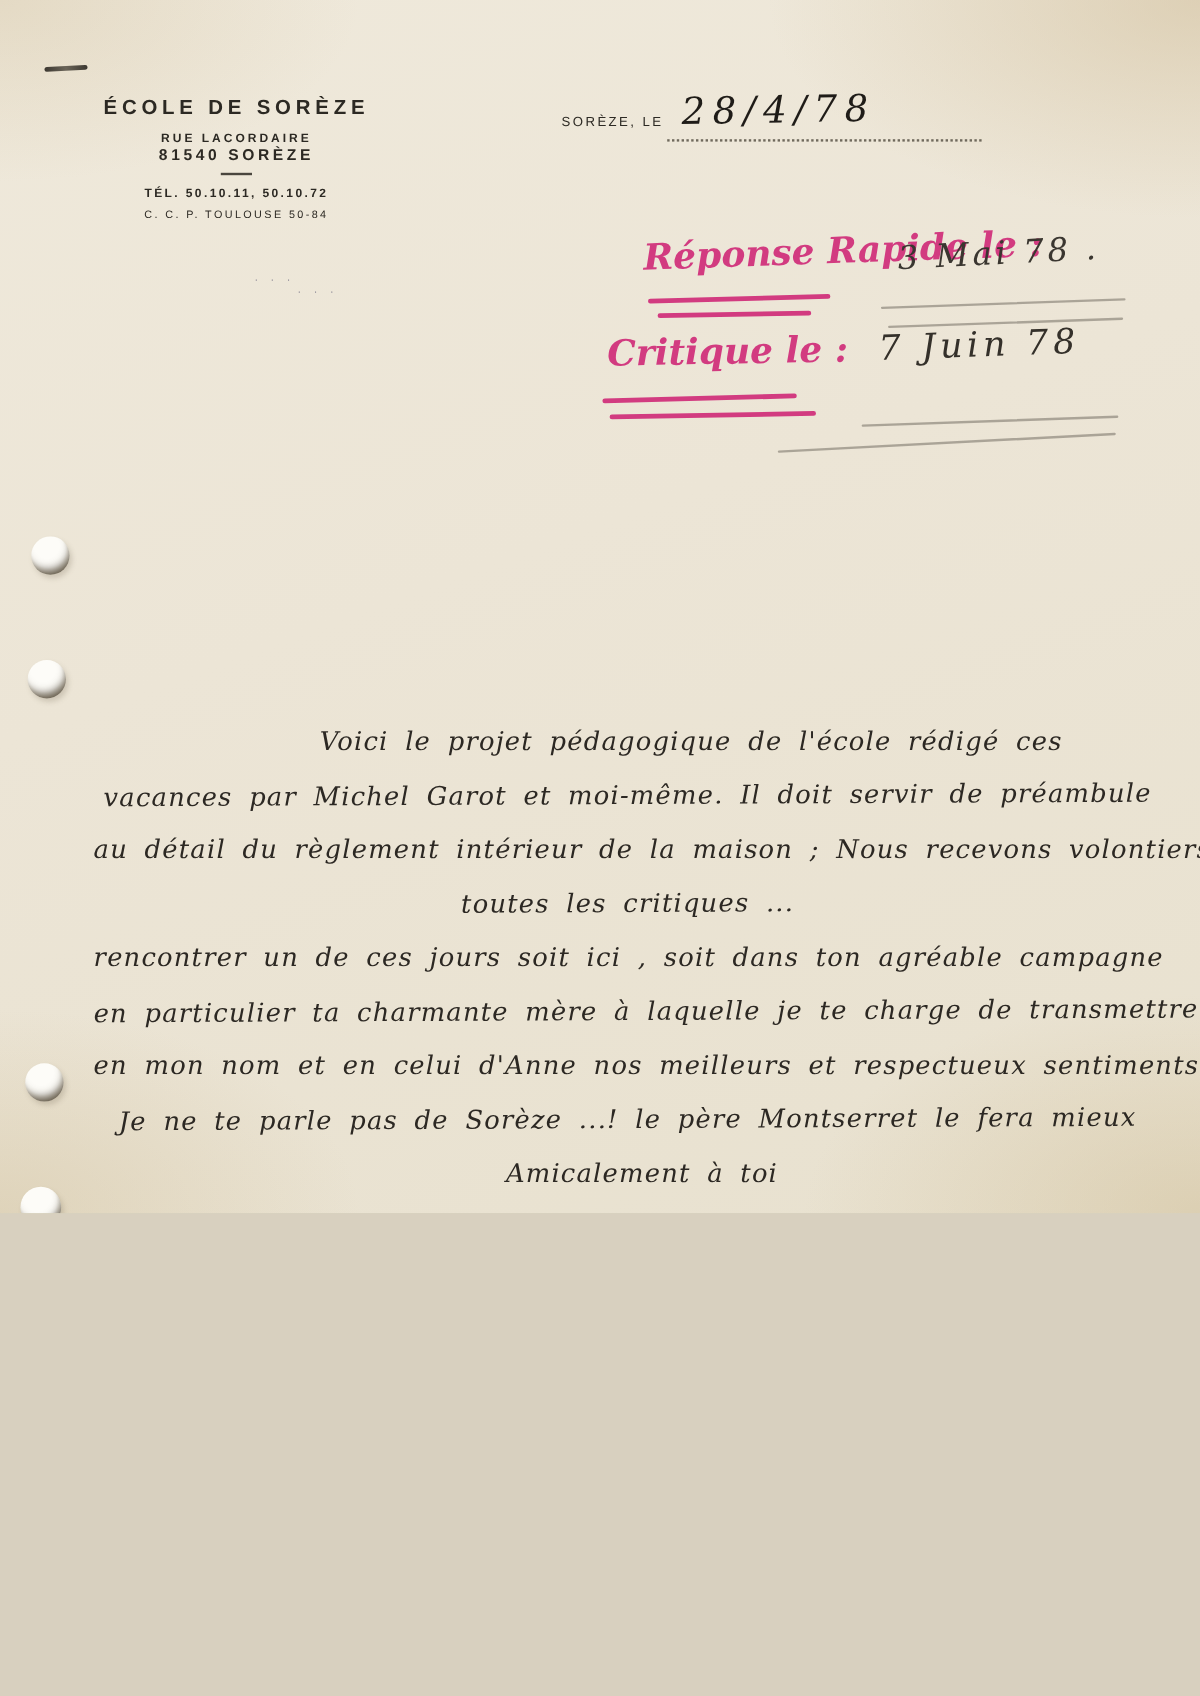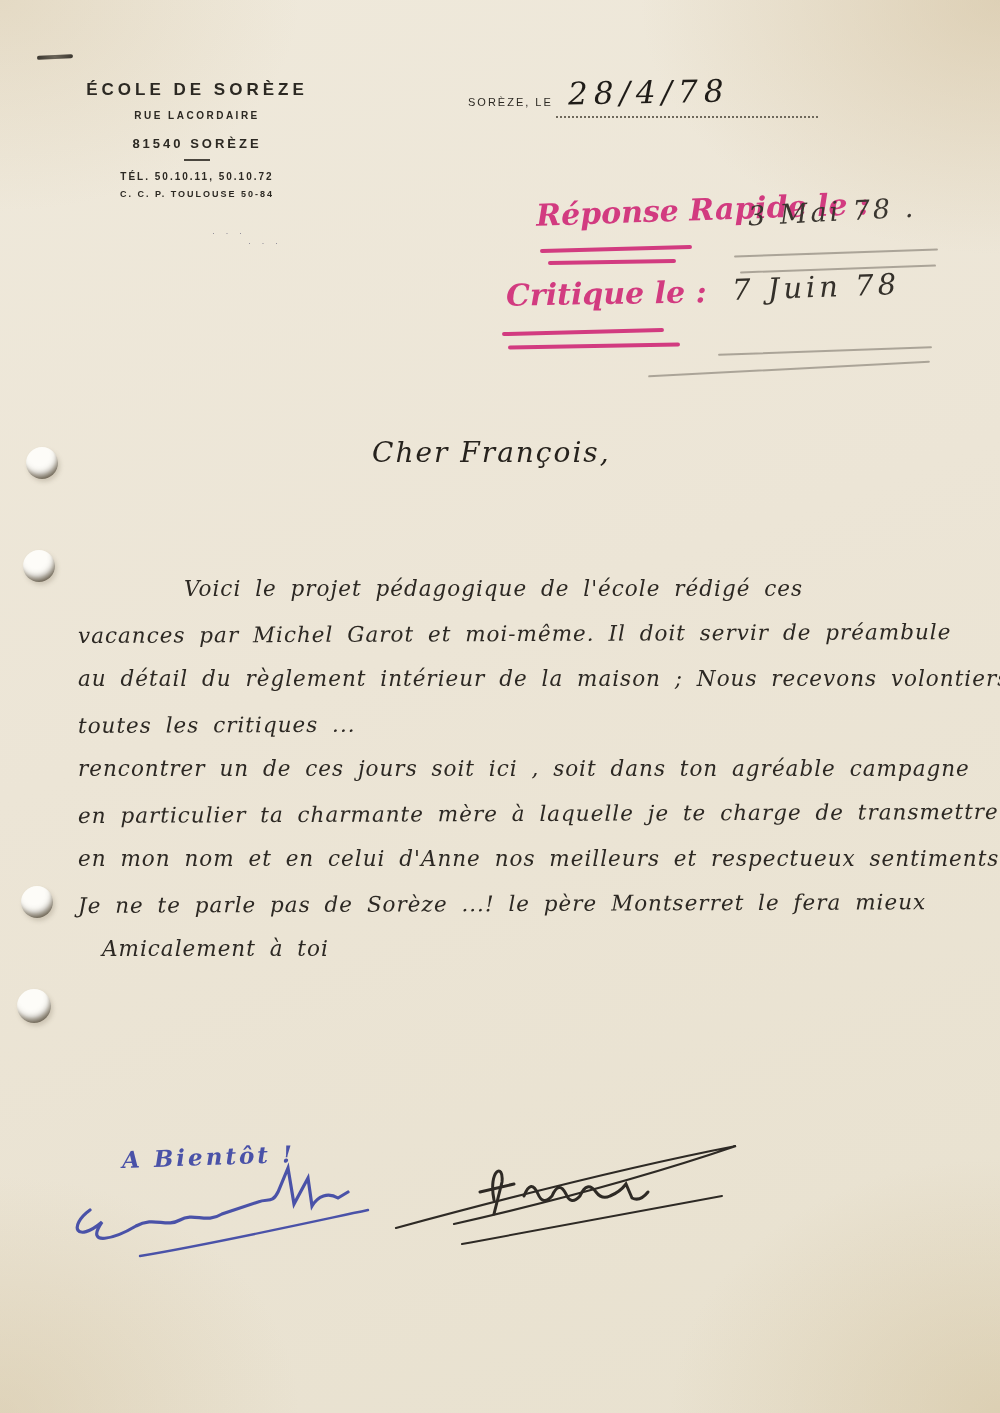--- a/index.html
+++ b/index.html
@@ -1,54 +1,54 @@
 <!DOCTYPE html>
 <html><head>
 <meta charset="utf-8">
 <style>
   html,body{margin:0;padding:0;background:#d8d0bf;}
   .paper{
-    position:relative;width:1000px;height:1413px;overflow:hidden;
+    position:relative;width:1000px;height:1011px;overflow:hidden;
     font-family:"Liberation Sans",sans-serif;color:#2f2b26;
     background:
       radial-gradient(ellipse 60% 30% at 100% 0%, rgba(206,186,148,.50), transparent 60%),
       radial-gradient(ellipse 50% 25% at 0% 0%, rgba(208,190,155,.35), transparent 60%),
       radial-gradient(ellipse 55% 30% at 100% 100%, rgba(205,186,145,.45), transparent 60%),
       radial-gradient(ellipse 50% 28% at 0% 100%, rgba(206,188,150,.40), transparent 60%),
       linear-gradient(160deg,#efe9db 0%,#ece5d6 45%,#e8e1cf 100%);
   }
   
   .letterhead{position:absolute;left:82px;top:80px;width:230px;text-align:center;color:#2c2923;}
   .lh-name{font-size:17px;font-weight:bold;letter-spacing:4px;}
   .lh-street{font-size:10px;font-weight:bold;letter-spacing:2.5px;margin-top:10px;}
-  .lh-city{font-size:13px;font-weight:bold;letter-spacing:3px;margin-top:15px;}
+  .lh-city{font-size:13px;font-weight:bold;letter-spacing:3px;margin-top:0;}
   .lh-rule{width:26px;height:2px;background:#4a463e;margin:8px auto 10px auto;}
   .lh-tel{font-size:10px;font-weight:bold;letter-spacing:2px;text-align:center;}
-  .lh-ccp{font-size:9px;font-weight:bold;letter-spacing:2px;margin-top:7px;}
+  .lh-ccp{font-size:9px;font-weight:normal;letter-spacing:2px;margin-top:7px;}
   
   .dateline{position:absolute;left:468px;top:88px;width:360px;}
   .dl-printed{position:absolute;left:0;top:8px;font-size:11px;font-weight:normal;letter-spacing:2px;color:#2c2923;}
   .dl-dotted{position:absolute;left:88px;top:28px;width:262px;border-bottom:2px dotted #6f695c;}
   .hand{font-family:"DejaVu Serif",serif;font-style:italic;}
   .dl-date{position:absolute;left:100px;top:-14px;font-size:31px;letter-spacing:6px;color:#1f1c18;transform:rotate(-1deg);}
   
   .pink{color:#d23b80;font-weight:bold;}
   .anno{position:absolute;white-space:nowrap;}
   .stroke{position:absolute;border-radius:3px;}
   .stroke.pinkbar{background:#d23b80;height:4px;}
   .stroke.pencil{background:rgba(90,84,76,.45);height:1.5px;}
   .speck{position:absolute;color:#5c5a74;font-size:9px;letter-spacing:4px;opacity:.7;}
   
   .staple{position:absolute;left:37px;top:55px;width:36px;height:4px;background:linear-gradient(90deg,#3c3831,#6a6458,#3c3831);transform:rotate(-3deg);border-radius:2px;}
   .hole{position:absolute;border-radius:50%;
     background:radial-gradient(circle at 45% 38%, #fdfcf8 52%, #f1ede2 66%, #d9d1bd 78%);
     box-shadow:inset -3px -8px 7px -4px rgba(56,46,32,.70), 2px 3px 4px rgba(120,108,86,.25);}
   
   .salutation{position:absolute;left:372px;top:436px;font-size:28px;letter-spacing:2px;color:#26221d;}
-  .body-block{position:absolute;left:78px;top:566px;width:890px;}
+  .body-block{position:absolute;left:78px;top:596px;width:890px;text-align:center;}
   .body-line{font-size:21.5px;line-height:45px;letter-spacing:1px;word-spacing:6px;color:#2c2823;white-space:nowrap;}
   .body-line:nth-child(1){text-indent:106px;}
   .body-line:nth-child(even){transform:rotate(-.25deg);}
   .closing-line{text-indent:24px;}
   .ps{position:absolute;left:122px;top:1143px;font-size:23px;letter-spacing:3px;color:#4a52a8;transform:rotate(-2deg);font-weight:bold;}
   .sig{position:absolute;}
 </style>
 </head>
 <body>
 
@@ -86,21 +86,20 @@
   <div class="stroke pencil" style="left:734px;top:252px;width:204px;transform:rotate(-2deg);"></div>
   <div class="stroke pencil" style="left:740px;top:268px;width:196px;transform:rotate(-2deg);"></div>
 
   <div class="anno hand pink" style="left:506px;top:276px;font-size:30px;transform:rotate(-1deg);">Critique le :</div>
   <div class="anno hand" style="left:732px;top:270px;font-size:29px;color:#34302a;transform:rotate(-2deg);letter-spacing:4px;">7 Juin 78</div>
   <div class="stroke pinkbar" style="left:502px;top:330px;width:162px;transform:rotate(-1.5deg);"></div>
   <div class="stroke pinkbar" style="left:508px;top:344px;width:172px;transform:rotate(-1deg);"></div>
   <div class="stroke pencil" style="left:718px;top:350px;width:214px;transform:rotate(-2deg);"></div>
   <div class="stroke pencil" style="left:648px;top:368px;width:282px;transform:rotate(-3deg);"></div>
 
-  <div class="salutation hand">Cher François,</div>
 
   <div class="body-block">
     <div class="body-line hand">Voici le projet pédagogique de l'école rédigé ces</div>
     <div class="body-line hand">vacances par Michel Garot et moi-même. Il doit servir de préambule</div>
     <div class="body-line hand">au détail du règlement intérieur de la maison ; Nous recevons volontiers</div>
     <div class="body-line hand">toutes les critiques ...</div>
     <div class="body-line hand">rencontrer un de ces jours soit ici , soit dans ton agréable campagne</div>
     <div class="body-line hand">en particulier ta charmante mère à laquelle je te charge de transmettre</div>
     <div class="body-line hand">en mon nom et en celui d'Anne nos meilleurs et respectueux sentiments.</div>
     <div class="body-line hand">Je ne te parle pas de Sorèze ...! le père Montserret le fera mieux</div>

